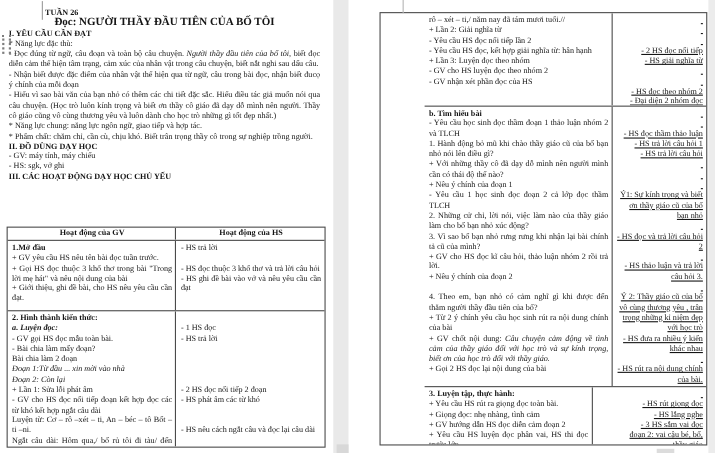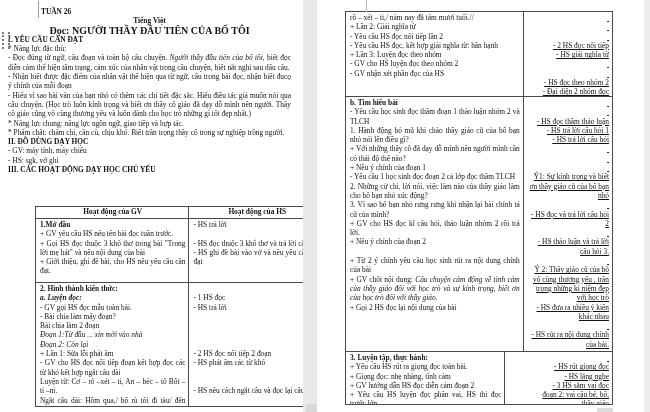--- a/index.html
+++ b/index.html
@@ -18,22 +18,22 @@
     border-left:2px dotted #7d7d7d;border-right:2px dotted #7d7d7d;}
   .intro{position:absolute;left:8px;top:7px;width:283px;text-align:justify;}
   .ln{min-height:9.3px;}
   .ln.b{font-weight:bold;}
   .ln.i{font-style:italic;}
   .ln.c{text-align:center;}
   .ln.lg{font-size:10px;}
   .ln.ind{padding-left:33px;}
   .seg-i{font-style:italic;}
   .tbl{position:absolute;border:1px solid #4a4a4a;background:#fff;box-sizing:border-box;}
-  #tbl1{left:6px;top:206px;width:290px;height:201px;margin-left:29px;}
-  #tbl2{left:28px;top:11px;width:268px;height:394px;}
+  #tbl1{left:6px;top:206px;width:290px;height:201px;}
+  #tbl2{left:28px;top:11px;width:298px;height:394px;padding-left:40px;}
   .trow{display:flex;box-sizing:border-box;border-top:1px solid #4a4a4a;overflow:hidden;}
   .trow:first-child{border-top:none;}
   .cell{box-sizing:border-box;padding:1px 3px 0 4px;overflow:hidden;text-align:justify;}
   .cell.hdr{text-align:center;font-weight:bold;padding-top:0;}
   #tbl1 .gv{width:154px;border-right:1px solid #4a4a4a;}
   #tbl1 .hs{width:135px;}
   #tbl2 .gv{width:198px;border-right:1px solid #4a4a4a;}
   #tbl2 .hs{width:98px;text-align:right;text-decoration:underline;}
   #tbl1 .trow.hrow{height:11px;}
   #tbl1 .trow.r1{height:64px;}
@@ -43,21 +43,20 @@
   #tbl2 .trow.r3{height:53px;gap:27px;}
 </style>
 </head>
 <body>
 
 <div class="canvas">
 
   <div class="page" id="page1">
     <div class="intro">
         <div class="ln b ind">TUẦN 26</div>
-        <div class="ln b c">Tiếng Việt</div>
         <div class="ln b c lg">Đọc: NGƯỜI THẦY ĐẦU TIÊN CỦA BỐ TÔI</div>
         <div class="ln b">I. YÊU CẦU CẦN ĐẠT</div>
         <div class="ln">* Năng lực đặc thù:</div>
         <div class="ln"><span class="">- Đọc đúng từ ngữ, câu đoạn và toàn bộ câu chuyện. </span><span class="seg-i">Người thầy đầu tiên của bố tôi</span><span class="">, biết đọc diễn cảm thể hiện tâm trạng, cảm xúc của nhân vật trong câu chuyện, biết nắt nghi sau dấu câu.</span></div>
         <div class="ln">- Nhận biết được đặc điểm của nhân vật thể hiện qua từ ngữ, câu trong bài đọc, nhận biết đucọ ý chính của mỗi đoạn</div>
         <div class="ln">- Hiểu vì sao bài văn của bạn nhỏ có thêm các chi tiết đặc sắc. Hiểu điều tác giả muốn nói qua câu chuyện. (Học trò luôn kính trọng và biết ơn thầy cô giáo đã dạy dỗ mình nên người. Thầy cô giáo cũng vô cùng thương yêu và luôn dành cho học trò những gì tốt đẹp nhất.)</div>
         <div class="ln">* Năng lực chung: năng lực ngôn ngữ, giao tiếp và hợp tác.</div>
         <div class="ln">* Phẩm chất: chăm chỉ, cần cù, chịu khó. Biết trân trọng thầy cô trong sự nghiệp trồng người.</div>
         <div class="ln b">II. ĐỒ DÙNG DẠY HỌC</div>
         <div class="ln">- GV: máy tính, máy chiếu</div>
@@ -152,20 +151,21 @@
             <div class="ln">- Yêu cầu học sinh đọc thầm đoạn 1 thảo luận nhóm 2 và TLCH</div>
             <div class="ln">1. Hành động bỏ mũ khi chào thầy giáo cũ của bố bạn nhỏ nói lên điều gì?</div>
             <div class="ln">+ Với những thầy cô đã dạy dỗ mình nên người mình cần có thái độ thế nào?</div>
             <div class="ln">+ Nêu ý chính của đoạn 1</div>
             <div class="ln">- Yêu cầu 1 học sinh đọc đoạn 2 cả lớp đọc thầm TLCH</div>
             <div class="ln">2. Những cử chỉ, lời nói, việc làm nào của thầy giáo làm cho bố bạn nhỏ xúc động?</div>
             <div class="ln">3. Vì sao bố bạn nhỏ rưng rưng khi nhận lại bài chính tả cũ của mình?</div>
             <div class="ln">+ GV cho HS đọc kĩ câu hỏi, thảo luận nhóm 2 rồi trả lời.</div>
             <div class="ln">+ Nêu ý chính của đoạn 2</div>
             <div class="ln">&nbsp;</div>
+            <div class="ln">4. Theo em, bạn nhỏ có cảm nghĩ gì khi được đến thăm người thầy đầu tiên của bố?</div>
             <div class="ln">+ Từ 2 ý chính yêu cầu học sinh rút ra nội dung chính của bài</div>
             <div class="ln"><span class="">+ GV chốt nội dung: </span><span class="seg-i">Câu chuyện cảm động về tình cảm của thầy giáo đối với học trò và sự kính trọng, biết ơn của học trò đối với thầy giáo.</span></div>
             <div class="ln">+ Gọi 2 HS đọc lại nội dung của bài</div>
           </div>
         <div class="cell hs">
             <div class="ln">&nbsp;</div>
             <div class="ln">&nbsp;</div>
             <div class="ln">- HS đọc thầm thảo luận</div>
             <div class="ln">- HS trả lời câu hỏi 1</div>
             <div class="ln">- HS trả lời câu hỏi</div>

